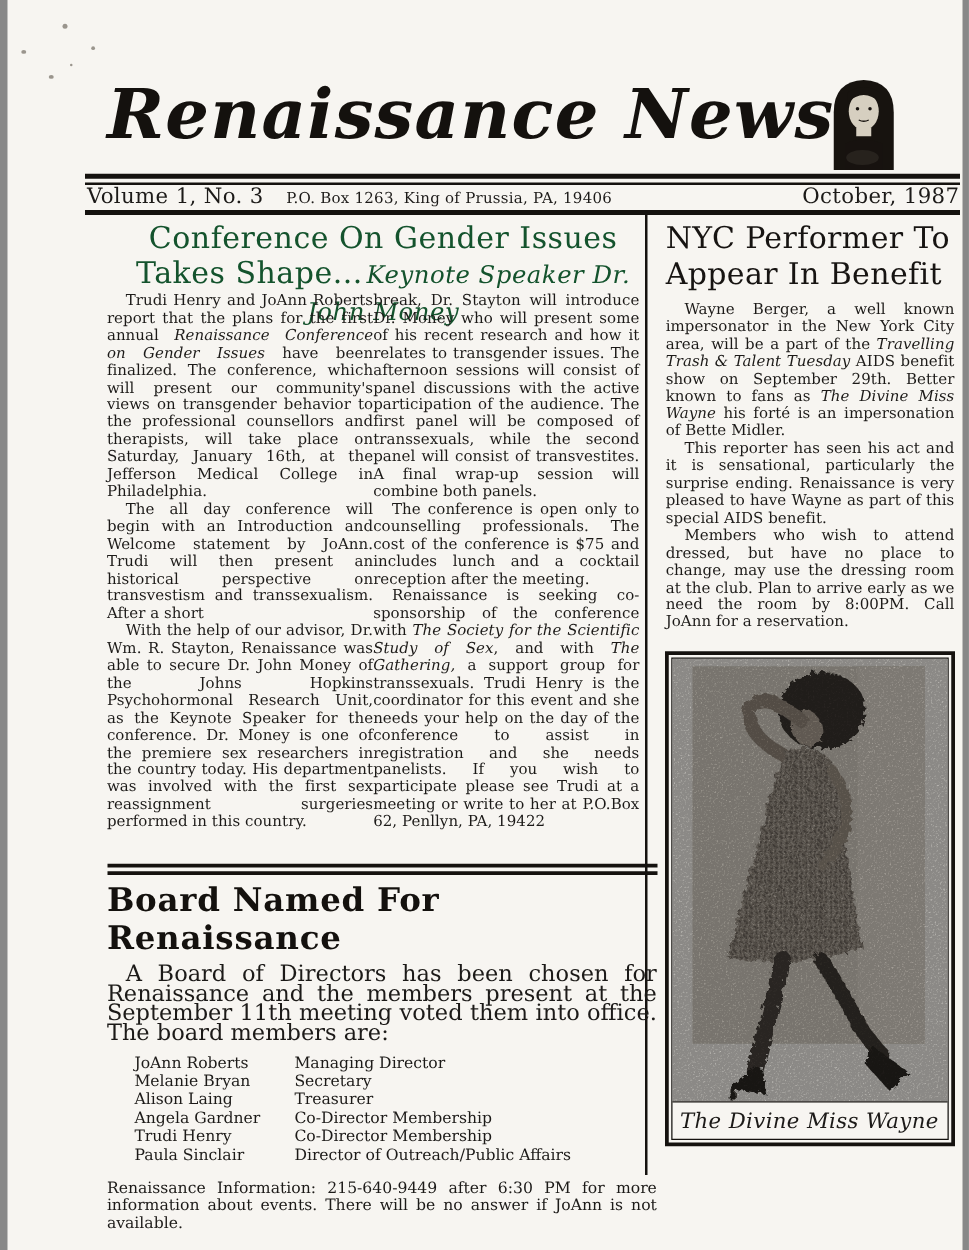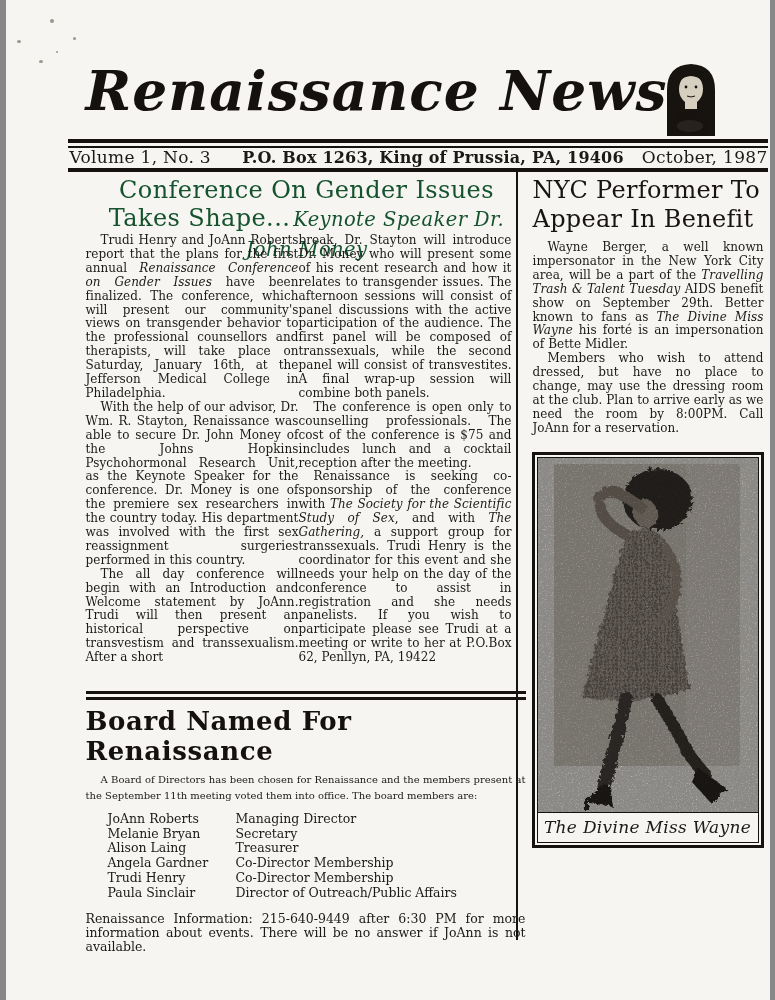--- a/index.html
+++ b/index.html
@@ -15,21 +15,21 @@
     position:absolute;left:80px;top:58px;width:570px;
     font-family:"DejaVu Serif",serif;font-style:italic;font-weight:700;
     font-size:55px;letter-spacing:1px;white-space:nowrap;color:#14110e;
   }
   .mona{position:absolute;left:650px;top:60px;}
   .rule-thickthin{position:absolute;left:62px;width:700px;top:139px;
     border-top:4px solid #15120f;border-bottom:2px solid #15120f;height:3px;}
   .info-row{position:absolute;left:64px;top:147px;width:698px;height:20px;
     display:flex;align-items:baseline;gap:18px;}
   .info-vol{font-size:17px;letter-spacing:.3px;}
-  .info-addr{flex:1;text-align:right;font-size:16px;font-weight:700;letter-spacing:.2px;}
+  .info-addr{flex:1;text-align:left;font-size:12px;font-weight:400;letter-spacing:.2px;}
   .info-date{font-size:17px;letter-spacing:.3px;}
   .rule-thick{position:absolute;left:62px;width:700px;top:168px;border-top:4px solid #15120f;}
 
   
   .art-head{position:absolute;left:80px;top:176px;width:442px;
     font-size:24px;line-height:28px;letter-spacing:.4px;color:#14532d;text-align:center;}
   .art-head .kicker{font-style:italic;font-size:19.5px;margin-left:3px;}
   .cols{position:absolute;left:80px;top:234px;width:440px;display:flex;}
   .col{width:213px;}
   p.body{margin:0;font-size:12px;line-height:13.9px;text-align:justify;
@@ -48,21 +48,21 @@
   .photo-inner{width:100%;height:100%;border:1px solid #15120f;box-sizing:border-box;
     display:flex;flex-direction:column;}
   .photo-art{flex:1;overflow:hidden;}
   .photo-caption{border-top:1px solid #15120f;height:29px;display:flex;align-items:center;
     justify-content:center;font-style:italic;font-size:17px;letter-spacing:.3px;}
 
   
   .board{position:absolute;left:80px;top:691px;width:440px;}
   .board-rule{border-top:3px solid #15120f;border-bottom:3px solid #15120f;height:3px;margin-bottom:6px;}
   .board-head{font-weight:700;font-size:26px;letter-spacing:.6px;color:#14110e;margin:0 0 6px 0;}
-  .board-intro{margin:0;font-size:10px;line-height:15.5px;text-align:justify;text-indent:15px;}
+  .board-intro{margin:0;font-size:18px;line-height:15.5px;text-align:justify;text-indent:15px;}
   .board-list{margin:9px 0 0 22px;display:grid;grid-template-columns:128px auto;
     row-gap:.5px;font-size:12.5px;line-height:14.2px;}
   .footer-note{margin:12px 0 0 0;font-size:12.5px;line-height:14px;text-align:justify;}
 </style>
 </head>
 <body>
 
 <div class="page">
 
   <span class="speck" style="left:44px;top:19px;width:4px;height:4px;"></span>
@@ -93,38 +93,39 @@
   </div>
   <div class="rule-thick"></div>
 
   <div class="art-head">
     <span>Conference On Gender Issues Takes Shape...</span><span class="kicker">Keynote Speaker Dr. John Money</span>
   </div>
 
   <div class="cols">
     <div class="col">
       <p class="body"><span>Trudi Henry and JoAnn Roberts report that the plans for the first annual </span><span class="it">Renaissance Conference on Gender Issues</span><span> have been finalized. The conference, which will present our community's views on transgender behavior to the professional counsellors and therapists, will take place on Saturday, January 16th, at the Jefferson Medical College in Philadelphia.</span></p>
+      <p class="body"><span>The all day conference will begin with an Introduction and Welcome statement by JoAnn. Trudi will then present an historical perspective on transvestism and transsexualism. After a short</span></p>
       <p class="body"><span>With the help of our advisor, Dr. Wm. R. Stayton, Renaissance was able to secure Dr. John Money of the Johns Hopkins Psychohormonal Research Unit, as the Keynote Speaker for the conference. Dr. Money is one of the premiere sex researchers in the country today. His department was involved with the first sex reassignment surgeries performed in this country.</span></p>
-      <p class="body"><span>The all day conference will begin with an Introduction and Welcome statement by JoAnn. Trudi will then present an historical perspective on transvestism and transsexualism. After a short</span></p>
     </div>
     <div class="col">
       <p class="body cont"><span>break, Dr. Stayton will introduce Dr. Money who will present some of his recent research and how it relates to transgender issues. The afternoon sessions will consist of panel discussions with the active participation of the audience. The first panel will be composed of transsexuals, while the second panel will consist of transvestites. A final wrap-up session will combine both panels.</span></p>
       <p class="body"><span>The conference is open only to counselling professionals. The cost of the conference is $75 and includes lunch and a cocktail reception after the meeting.</span></p>
       <p class="body"><span>Renaissance is seeking co-sponsorship of the conference with </span><span class="it">The Society for the Scientific Study of Sex</span><span>, and with </span><span class="it">The Gathering,</span><span> a support group for transsexuals. Trudi Henry is the coordinator for this event and she needs your help on the day of the conference to assist in registration and she needs panelists. If you wish to participate please see Trudi at a meeting or write to her at P.O.Box 62, Penllyn, PA, 19422</span></p>
     </div>
   </div>
 
   <div class="vrule"></div>
 
   <div class="rightcol">
     <div class="right-head">
       <span style="display:block">NYC Performer To</span>
       <span style="display:block">Appear In Benefit</span>
     </div>
     <p class="body"><span>Wayne Berger, a well known impersonator in the New York City area, will be a part of the </span><span class="it">Travelling Trash &amp; Talent Tuesday</span><span> AIDS benefit show on September 29th. Better known to fans as </span><span class="it">The Divine Miss Wayne</span><span> his forté is an impersonation of Bette Midler.</span></p>
+    <p class="body"><span>This reporter has seen his act and it is sensational, particularly the surprise ending. Renaissance is very pleased to have Wayne as part of this special AIDS benefit.</span></p>
     <p class="body"><span>Members who wish to attend dressed, but have no place to change, may use the dressing room at the club. Plan to arrive early as we need the room by 8:00PM. Call JoAnn for a reservation.</span></p>
 
     <div class="photo-frame">
       <div class="photo-inner">
         <div class="photo-art">
           <svg width="220" height="354" viewBox="0 0 220 354" preserveAspectRatio="xMidYMid slice">
             <defs>
               <pattern id="sparkle" width="4" height="4" patternUnits="userSpaceOnUse">
                 <rect width="4" height="4" fill="#8d8479"></rect>
                 <circle cx="1" cy="1" r="0.8" fill="#58504a"></circle>

